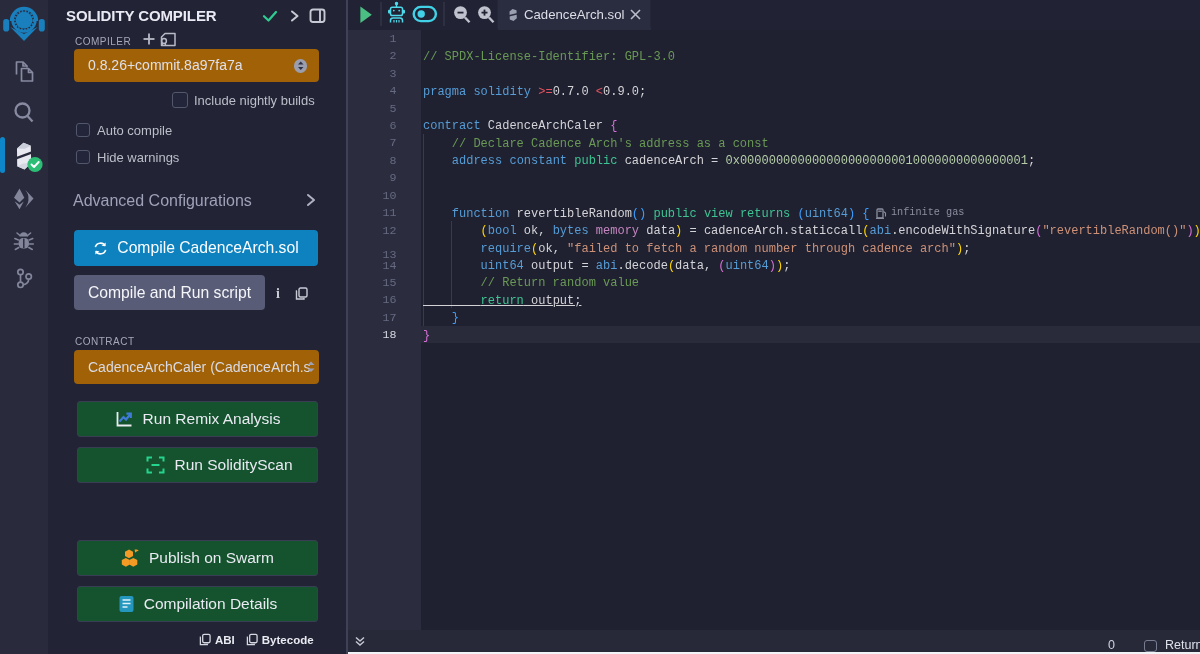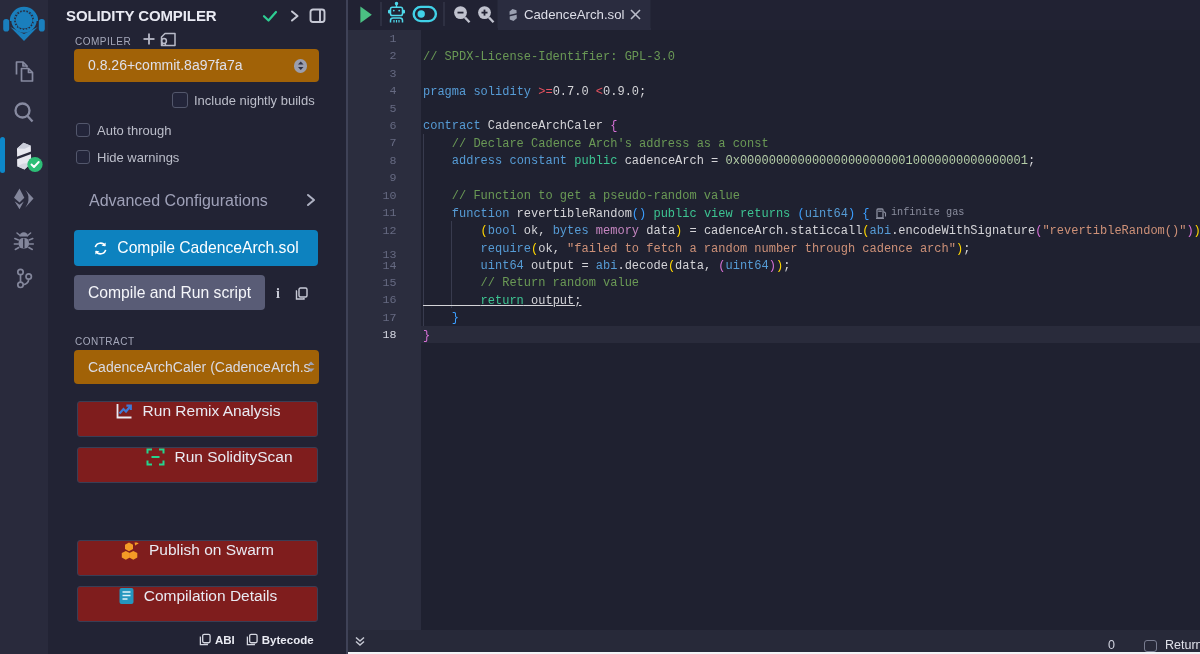--- a/index.html
+++ b/index.html
@@ -6,22 +6,22 @@
   html,body { width:1200px; height:654px; overflow:hidden; background:#1f2130; }
   #root { position:relative; width:1200px; height:654px; font-family:"Liberation Sans",sans-serif; overflow:hidden; }
   .abs { position:absolute; }
   
   #iconbar { left:0; top:0; width:48px; height:654px; background:#292a3c; }
   
   #panel { left:48px; top:0; width:298px; height:654px; background:#222334; }
   .smallcap { font-size:10px; font-weight:400; letter-spacing:.5px; color:#a6a9bb; }
   .sel { background:#a16207; border-radius:4px; color:#dfe0ea; font-size:14px; }
   .cb { border:1.5px solid #53576c; border-radius:3px; background:#23253a; }
-  .obtn { left:29px; width:241px; height:36px; background:#7f1d1d; border:1px solid #3a3e55;
-          border-radius:3px; color:#e9eaf2; font-size:15.5px; display:flex; align-items:flex-start; justify-content:center; }
+  .obtn { left:29px; width:241px; height:36px; background:#14532d; border:1px solid #3a3e55;
+          border-radius:3px; color:#e9eaf2; font-size:15.5px; display:flex; align-items:center; justify-content:center; }
   .obtn span { margin-left:9px; }
   
   #editor { left:346px; top:0; width:854px; height:654px; background:#1f2130; border-left:2px solid #3f4257; }
   #gutterbg { left:348px; top:29.5px; width:73px; height:600.5px; background:#2b2d3e; }
   #toolbar { left:348px; top:0; width:852px; height:29.5px; background:#212233; }
   .ln { position:absolute; left:348px; width:48.5px; text-align:right; color:#666a82; padding-top:1.8px;
         font-family:"Liberation Mono",monospace; font-size:11.67px; line-height:17.44px; }
   .cl { position:absolute; left:423px; white-space:pre; padding-top:2.2px; font-family:"Liberation Mono",monospace;
         font-size:12px; line-height:17.44px; color:#d4d4d8; }
   .b { color:#569cd6; } .g { color:#3dc492; } .c { color:#6a9955; } .s { color:#ce9178; }
@@ -177,25 +177,25 @@
     <div class="abs" style="left:245.5px; top:59px; width:13.5px; height:13.5px; border-radius:50%; background:#9b9eae;"></div>
     <svg class="abs" style="left:245.5px; top:59px;" width="13.5" height="13.5" viewBox="0 0 13.5 13.5">
       <path d="M4 5.4 L6.75 2.6 L9.5 5.4 Z" fill="#2d2f43"></path>
       <path d="M4 8.1 L6.75 10.9 L9.5 8.1 Z" fill="#2d2f43"></path>
     </svg>
 
     <div class="abs cb" style="left:124px; top:92px; width:16px; height:16px;"></div>
     <div class="abs" style="left:146px; top:92.5px; font-size:13px; color:#bcbeca;">Include nightly builds</div>
 
     <div class="abs cb" style="left:28px; top:123px; width:13.5px; height:13.5px;"></div>
-    <div class="abs" style="left:49px; top:123px; font-size:13px; color:#bcbeca;">Auto through</div>
+    <div class="abs" style="left:49px; top:123px; font-size:13px; color:#bcbeca;">Auto compile</div>
     <div class="abs cb" style="left:28px; top:150px; width:13.5px; height:13.5px;"></div>
     <div class="abs" style="left:49px; top:150px; font-size:13px; color:#bcbeca;">Hide warnings</div>
 
-    <div class="abs" style="left:41px; top:192px; font-size:16px; color:#9fa1b8;">Advanced Configurations</div>
+    <div class="abs" style="left:25px; top:192px; font-size:16px; color:#9fa1b8;">Advanced Configurations</div>
     <svg class="abs" style="left:258px; top:193px;" width="10" height="14" viewBox="0 0 10 14">
       <path d="M2 2 L8 7 L2 12" fill="none" stroke="#aeb1c2" stroke-width="2" stroke-linecap="round" stroke-linejoin="round"></path>
     </svg>
 
     <div class="abs" style="left:26px; top:230px; width:244px; height:36px; background:#0d82bf; border-radius:4px; color:#fdfeff; font-size:15.7px; display:flex; align-items:center; justify-content:center;">
       <svg width="15" height="15" viewBox="0 0 16 16" style="margin-right:9px;">
         <path d="M2.5 6.5 a5.6 5.6 0 0 1 10.4 -1.2 M13.5 9.5 a5.6 5.6 0 0 1 -10.4 1.2" fill="none" stroke="#fff" stroke-width="1.7"></path>
         <path d="M13.6 1.6 L13.2 5.6 L9.2 5.1 Z" fill="#fff"></path>
         <path d="M2.4 14.4 L2.8 10.4 L6.8 10.9 Z" fill="#fff"></path>
       </svg>
@@ -292,21 +292,20 @@
   <div class="ln" style="top:290.7px;">16</div>
   <div class="ln" style="top:308.2px;">17</div>
   <div class="ln" style="top:325.6px; color:#d5d7e2;">18</div>
   <div class="guide" style="left:422.5px; top:133.7px; height:192px;"></div>
   <div class="guide" style="left:450.5px; top:221px; height:87.2px;"></div>
   <div class="cl" style="top:46.5px;"><span class="c">// SPDX-License-Identifier: GPL-3.0</span></div>
   <div class="cl" style="top:81.4px;"><span class="b">pragma</span> <span class="b">solidity</span> <span class="r">&gt;=</span>0.7.0 <span class="r">&lt;</span>0.9.0;</div>
   <div class="cl" style="top:116.3px;"><span class="b">contract</span> CadenceArchCaler <span class="p1">{</span></div>
   <div class="cl" style="top:133.7px;">    <span class="c">// Declare Cadence Arch's address as a const</span></div>
   <div class="cl" style="top:151.2px;">    <span class="b">address</span> <span class="b">constant</span> <span class="g">public</span> cadenceArch = <span class="n">0x0000000000000000000000010000000000000001</span>;</div>
-  <div class="cl" style="top:186.1px;">    <span class="c">// Function to get a pseudo-random value</span></div>
   <div class="cl" style="top:203.5px;">    <span class="b">function</span> revertibleRandom<span class="p2">()</span> <span class="g">public</span> <span class="g">view</span> <span class="g">returns</span> <span class="p2">(</span><span class="b">uint64</span><span class="p2">)</span> <span class="p2">{</span></div>
   <div class="cl" style="top:221px;">        <span class="p3">(</span><span class="b">bool</span> ok, <span class="b">bytes</span> <span class="m">memory</span> data<span class="p3">)</span> = cadenceArch.staticcall<span class="p3">(</span><span class="b">abi</span>.encodeWithSignature<span class="p1">(</span><span class="s">"revertibleRandom()"</span><span class="p1">)</span><span class="p3">)</span>;</div>
   <div class="cl" style="top:238.4px;">        <span class="b">require</span><span class="p3">(</span>ok, <span class="s">"failed to fetch a random number through cadence arch"</span><span class="p3">)</span>;</div>
   <div class="cl" style="top:255.8px;">        <span class="b">uint64</span> output = <span class="b">abi</span>.decode<span class="p3">(</span>data, <span class="p1">(</span><span class="b">uint64</span><span class="p1">)</span><span class="p3">)</span>;</div>
   <div class="cl" style="top:273.3px;">        <span class="c">// Return random value</span></div>
   <div class="cl" style="top:290.7px;text-decoration:underline;">        <span class="g">return</span> output;</div>
   <div class="cl" style="top:308.2px;">    <span class="p2">}</span></div>
   <div class="cl" style="top:325.6px;"><span class="p1">}</span></div>
 
   <svg class="abs" style="left:876px; top:206.5px;" width="11" height="12" viewBox="0 0 11 12">

